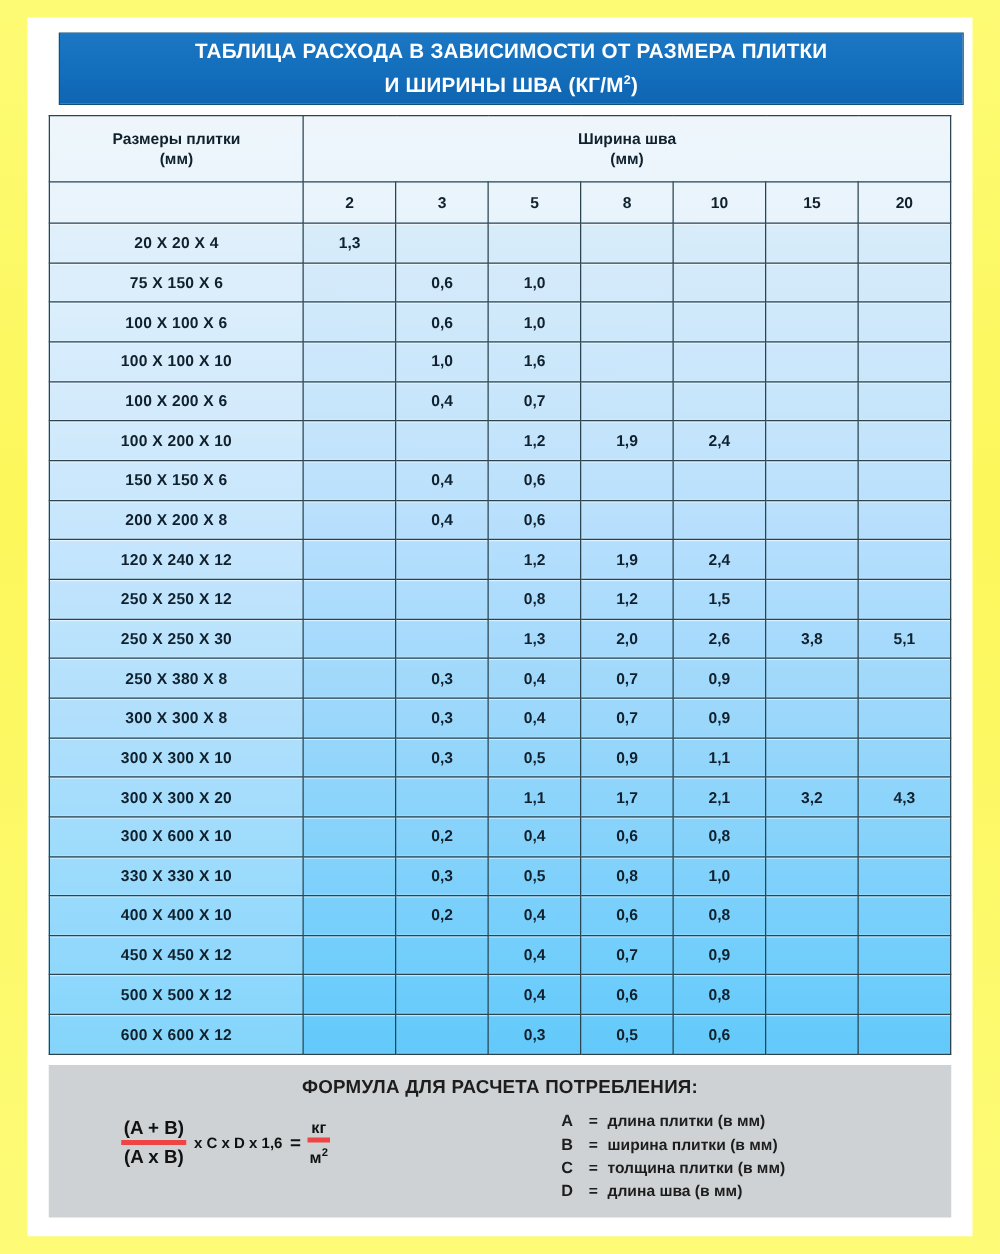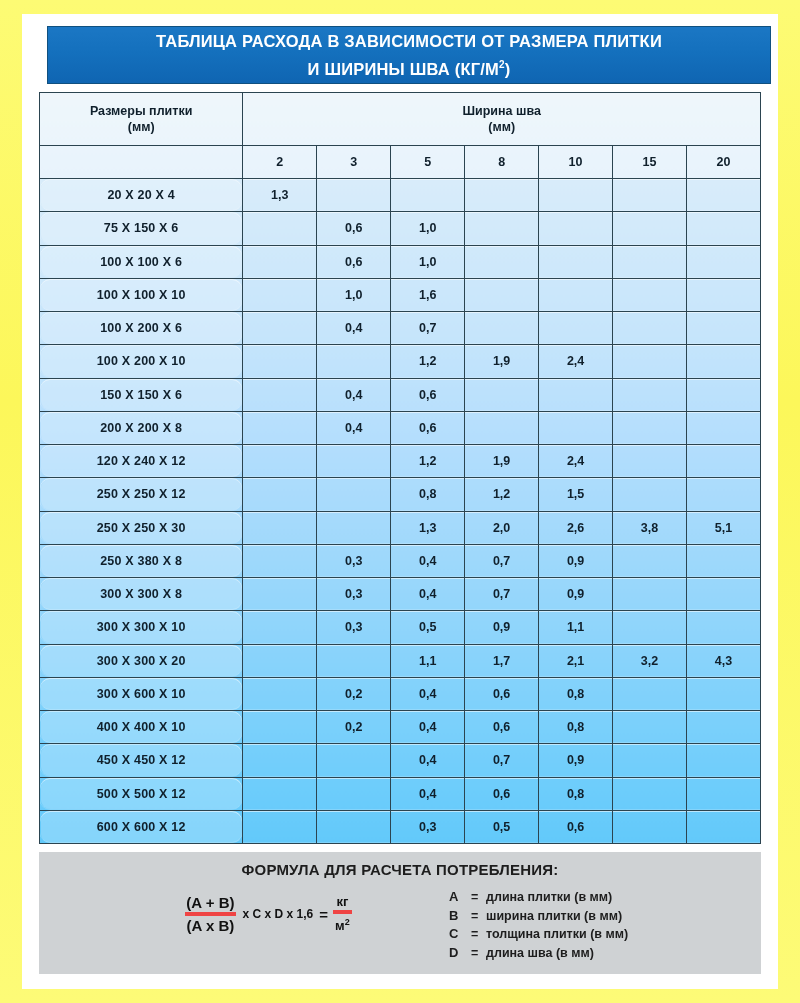--- a/index.html
+++ b/index.html
@@ -117,21 +117,20 @@
     background: rgba(255,255,255,.40);
   }
 
   
   tbody tr { height: 30.2px; }
   td.size-cell {
     text-align: center;
     font-size: 13px;
     letter-spacing: .2px;
     background: rgba(255,255,255,.22);
-    border-radius: 10px;
   }
   td.val-cell {
     font-size: 13px;
   }
   
   tbody td {
     box-shadow: inset 0 1px 0 rgba(255,255,255,.55),
                 inset 0 -1px 0 rgba(255,255,255,.18);
   }
 
@@ -157,21 +156,21 @@
     display: flex;
     align-items: flex-start;
     padding: 10px 0 0 0;
   }
 
   
   #equation {
     width: 400px;
     display: flex;
     align-items: center;
-    justify-content: center;
+    justify-content: flex-start;
     padding-left: 58px;
     box-sizing: border-box;
     margin-top: 6px;
   }
   .frac {
     display: inline-flex;
     flex-direction: column;
     align-items: center;
     font-size: 15px;
     font-weight: bold;
@@ -419,20 +418,30 @@
               <td class="size-cell">300 X 600 X 10</td>
               <td class="val-cell"></td>
               <td class="val-cell">0,2</td>
               <td class="val-cell">0,4</td>
               <td class="val-cell">0,6</td>
               <td class="val-cell">0,8</td>
               <td class="val-cell"></td>
               <td class="val-cell"></td>
             </tr>
             <tr>
+              <td class="size-cell">330 X 330 X 10</td>
+              <td class="val-cell"></td>
+              <td class="val-cell">0,3</td>
+              <td class="val-cell">0,5</td>
+              <td class="val-cell">0,8</td>
+              <td class="val-cell">1,0</td>
+              <td class="val-cell"></td>
+              <td class="val-cell"></td>
+            </tr>
+            <tr>
               <td class="size-cell">400 X 400 X 10</td>
               <td class="val-cell"></td>
               <td class="val-cell">0,2</td>
               <td class="val-cell">0,4</td>
               <td class="val-cell">0,6</td>
               <td class="val-cell">0,8</td>
               <td class="val-cell"></td>
               <td class="val-cell"></td>
             </tr>
             <tr>

